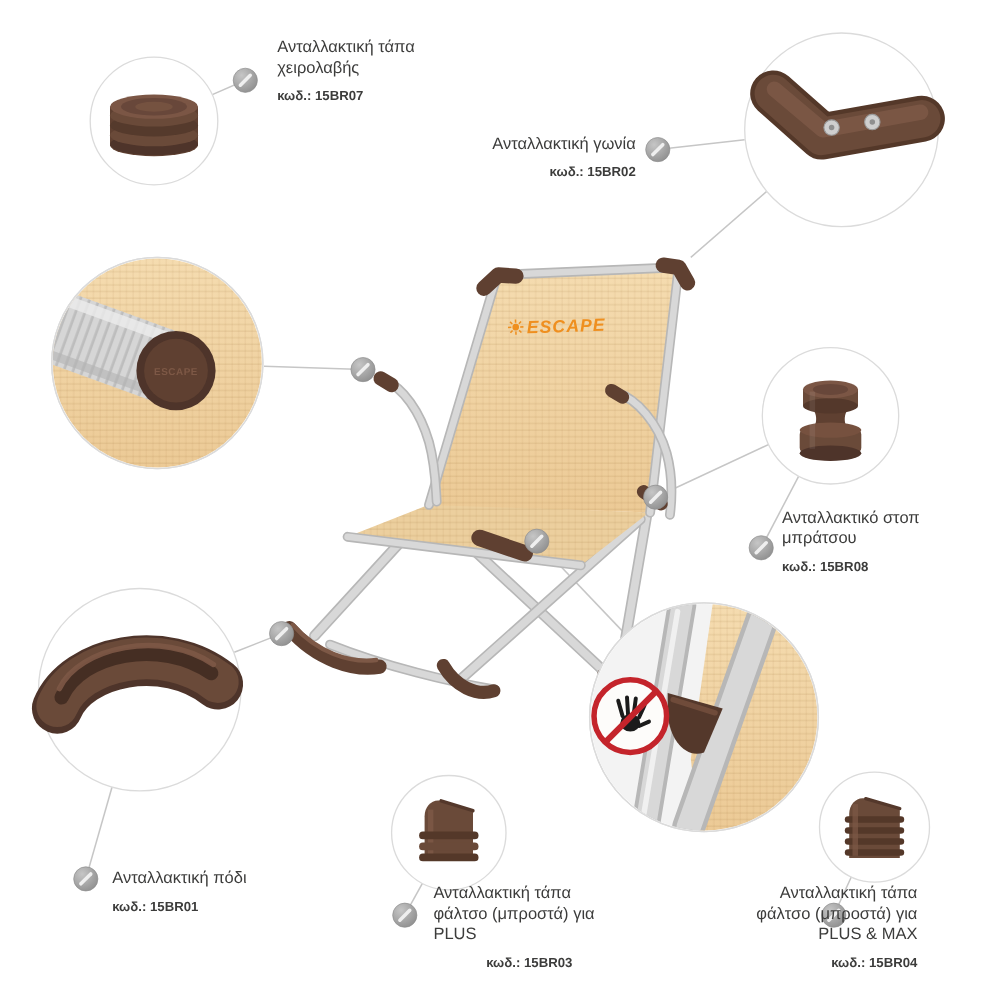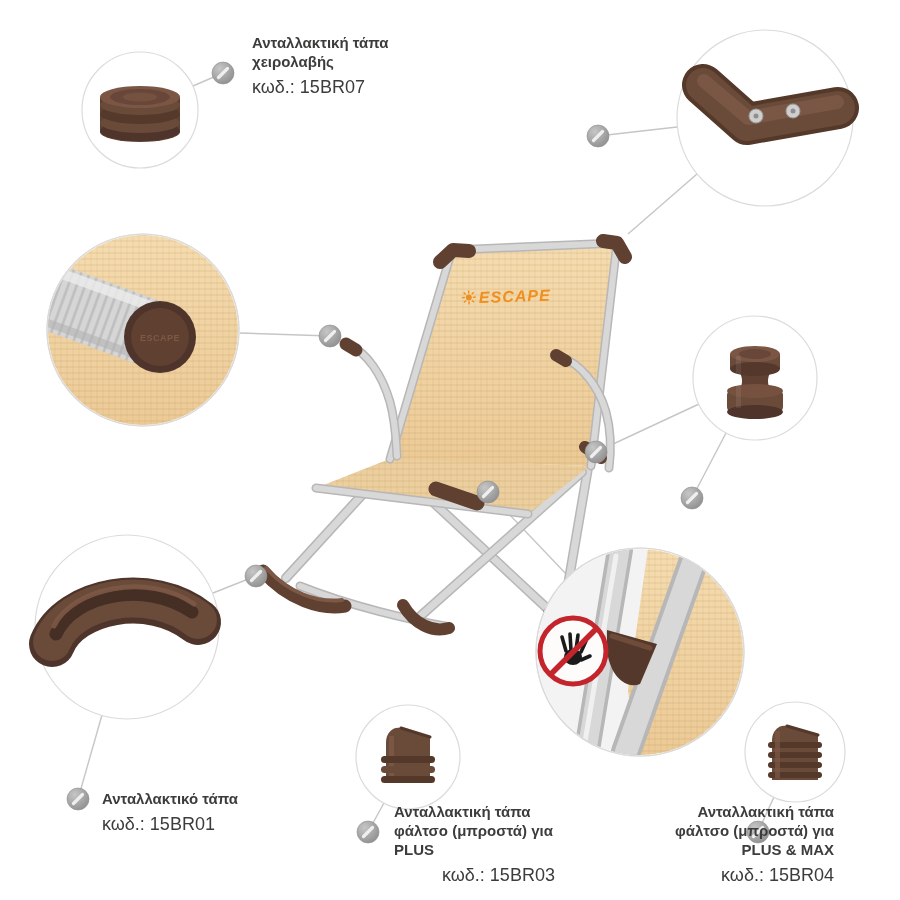--- a/index.html
+++ b/index.html
@@ -7,22 +7,22 @@
   body{font-family:"Liberation Sans",sans-serif}
   .stage{position:relative;width:900px;height:900px;background:#fff;overflow:hidden}
   svg.scene{position:absolute;left:0;top:0}
   .bubble{fill:#fff;stroke:#dbdbdb;stroke-width:1.2}
   .tb{stroke:#b7b7b7;fill:none;stroke-linecap:round}
   .tm{stroke:#d8d8d8;fill:none;stroke-linecap:round}
   .th{stroke:#f0f0f0;fill:none;stroke-linecap:round}
   .brp{stroke:#5f4031;fill:none;stroke-linecap:round;stroke-linejoin:round}
   .brh{stroke:#7d5846;fill:none;stroke-linecap:round}
   .label{position:absolute;color:#3c3c3b;font-size:15px;line-height:19px}
-  .label .name{font-weight:bold;display:block}
-  .label .code{display:block;font-weight:normal;margin-top:7px;font-size:18px}
+  .label .name{font-weight:normal;display:block}
+  .label .code{display:block;font-weight:bold;margin-top:7px;font-size:12px}
   .align-right{text-align:right}
   .code-indent{margin-left:48px}
 </style>
 </head>
 <body>
 
 <div class="stage">
 
 <svg class="scene" width="900" height="900" viewBox="0 0 900 900">
   <defs>
@@ -264,24 +264,33 @@
     <use href="#mk" transform="translate(758,832)"></use>
   </g>
 </svg>
 
   <div class="label" style="left:252px;top:33px">
     <span class="name">Ανταλλακτική τάπα</span>
     <span class="name">χειρολαβής</span>
     <span class="code">κωδ.: 15BR07</span>
   </div>
 
-
+  <div class="label align-right" style="right:322px;top:121px">
+    <span class="name">Ανταλλακτική γωνία</span>
+    <span class="code">κωδ.: 15BR02</span>
+  </div>
+
+  <div class="label" style="left:711px;top:461px">
+    <span class="name">Ανταλλακτικό στοπ</span>
+    <span class="name">μπράτσου</span>
+    <span class="code">κωδ.: 15BR08</span>
+  </div>
 
   <div class="label" style="left:102px;top:789px">
-    <span class="name">Ανταλλακτικό τάπα</span>
+    <span class="name">Ανταλλακτική πόδι</span>
     <span class="code">κωδ.: 15BR01</span>
   </div>
 
   <div class="label" style="left:394px;top:802px">
     <span class="name">Ανταλλακτική τάπα</span>
     <span class="name">φάλτσο (μπροστά) για</span>
     <span class="name">PLUS</span>
     <span class="code code-indent">κωδ.: 15BR03</span>
   </div>
 

